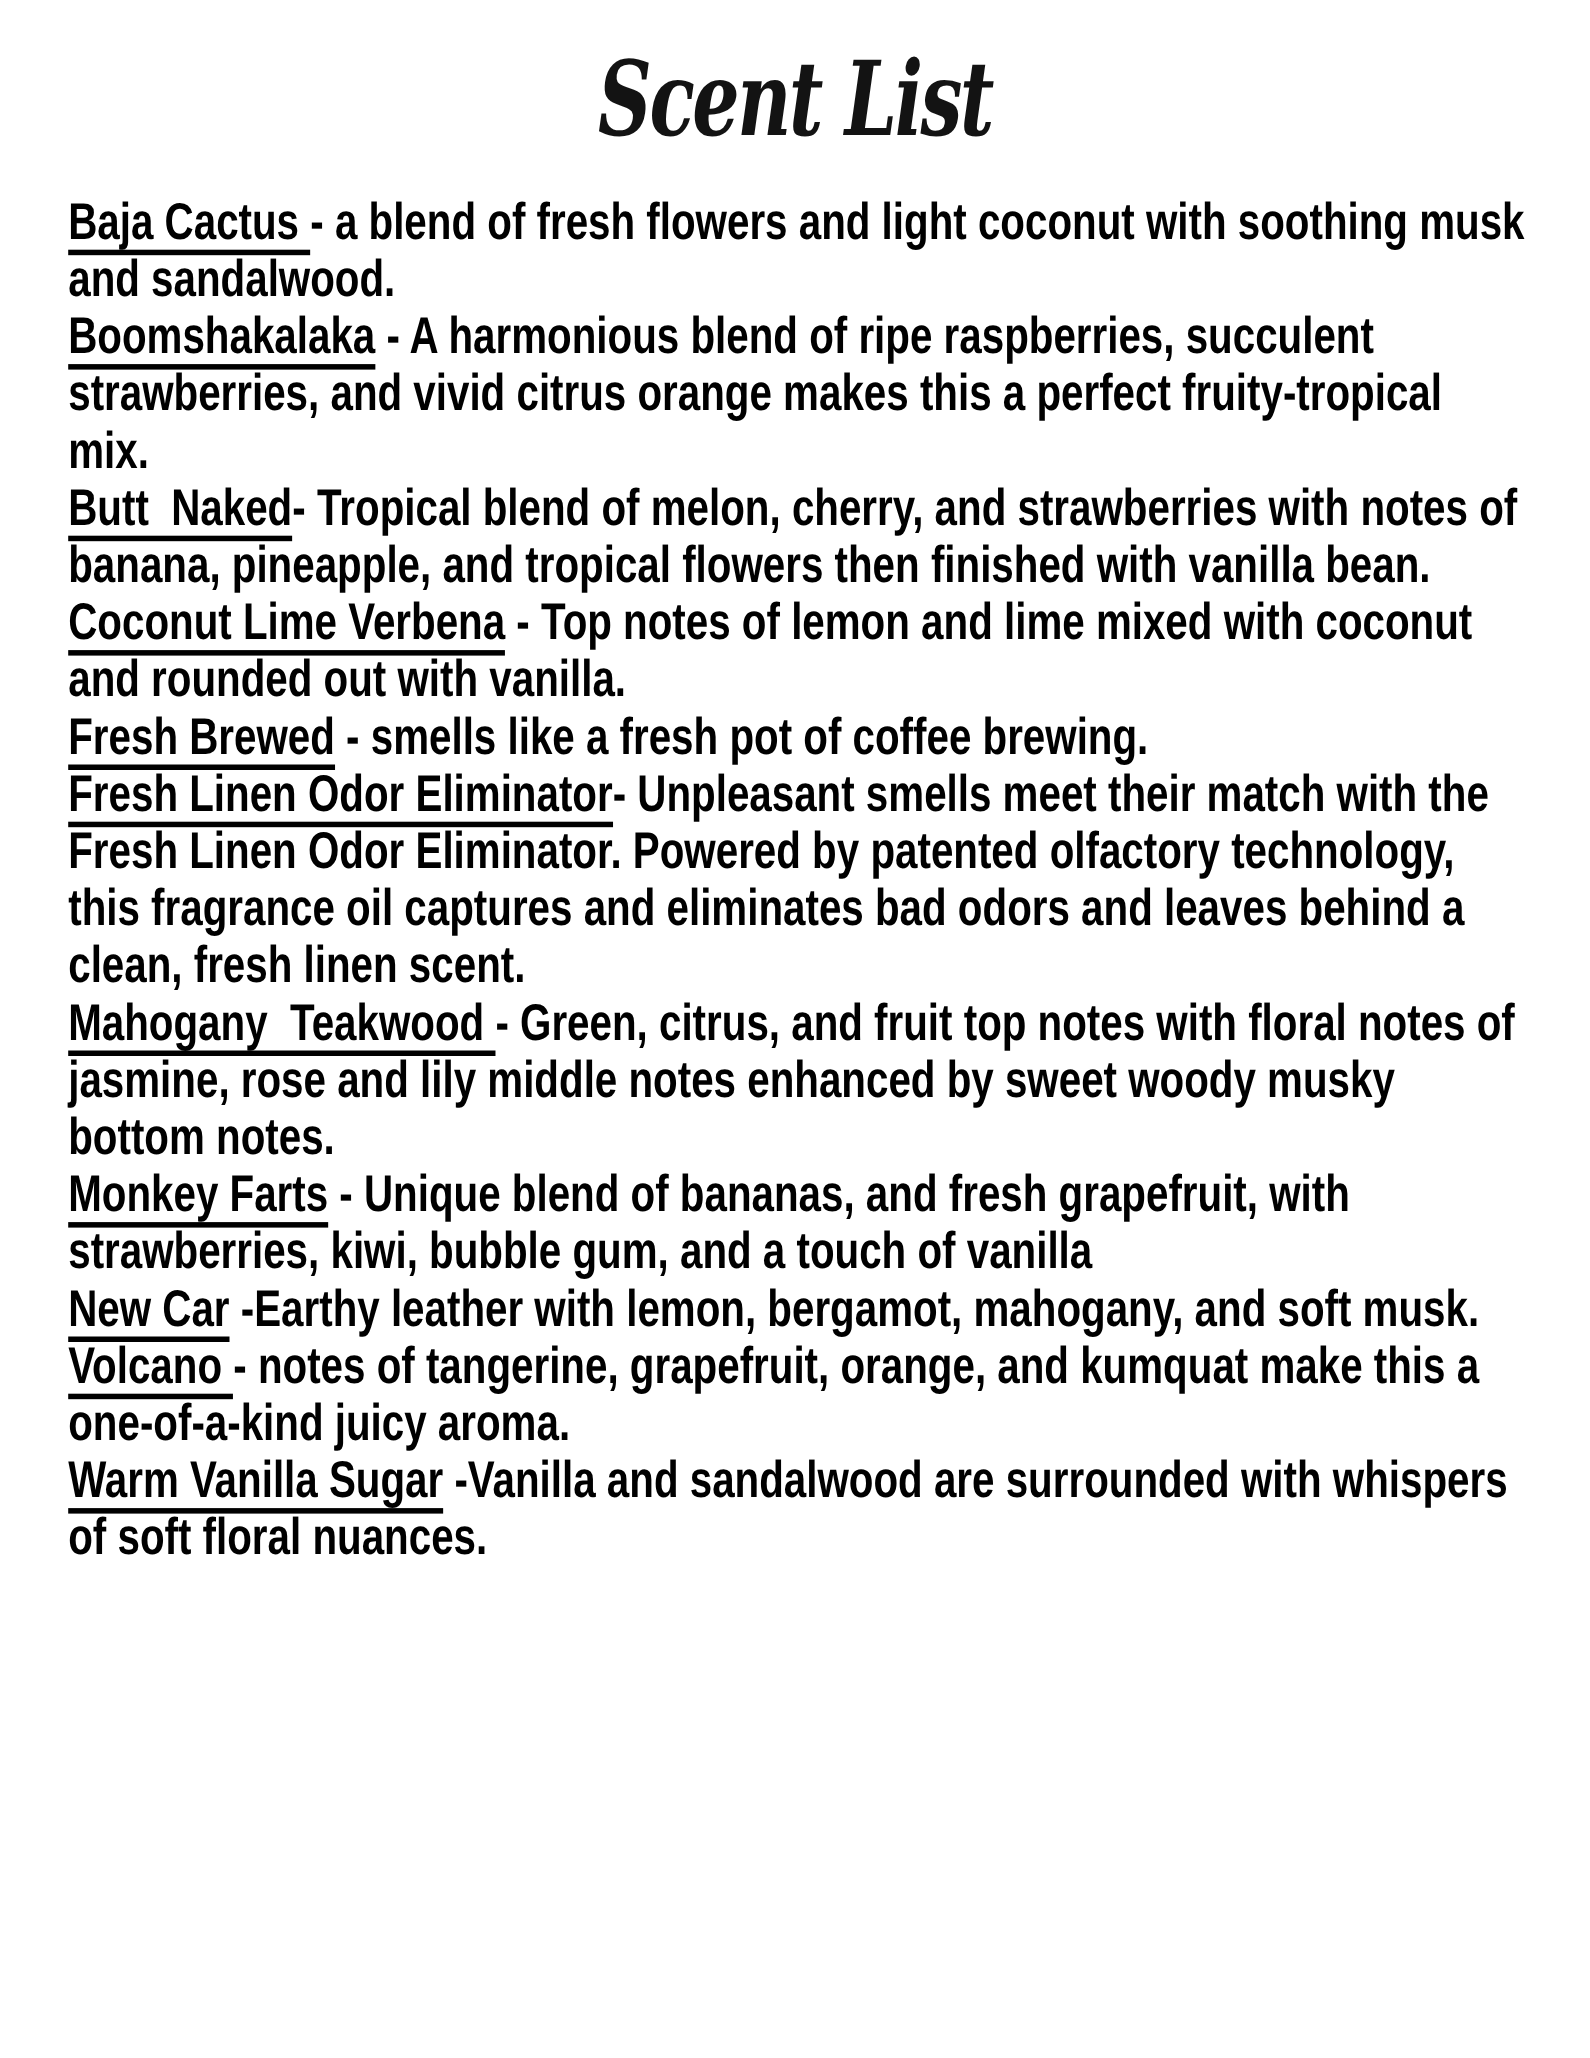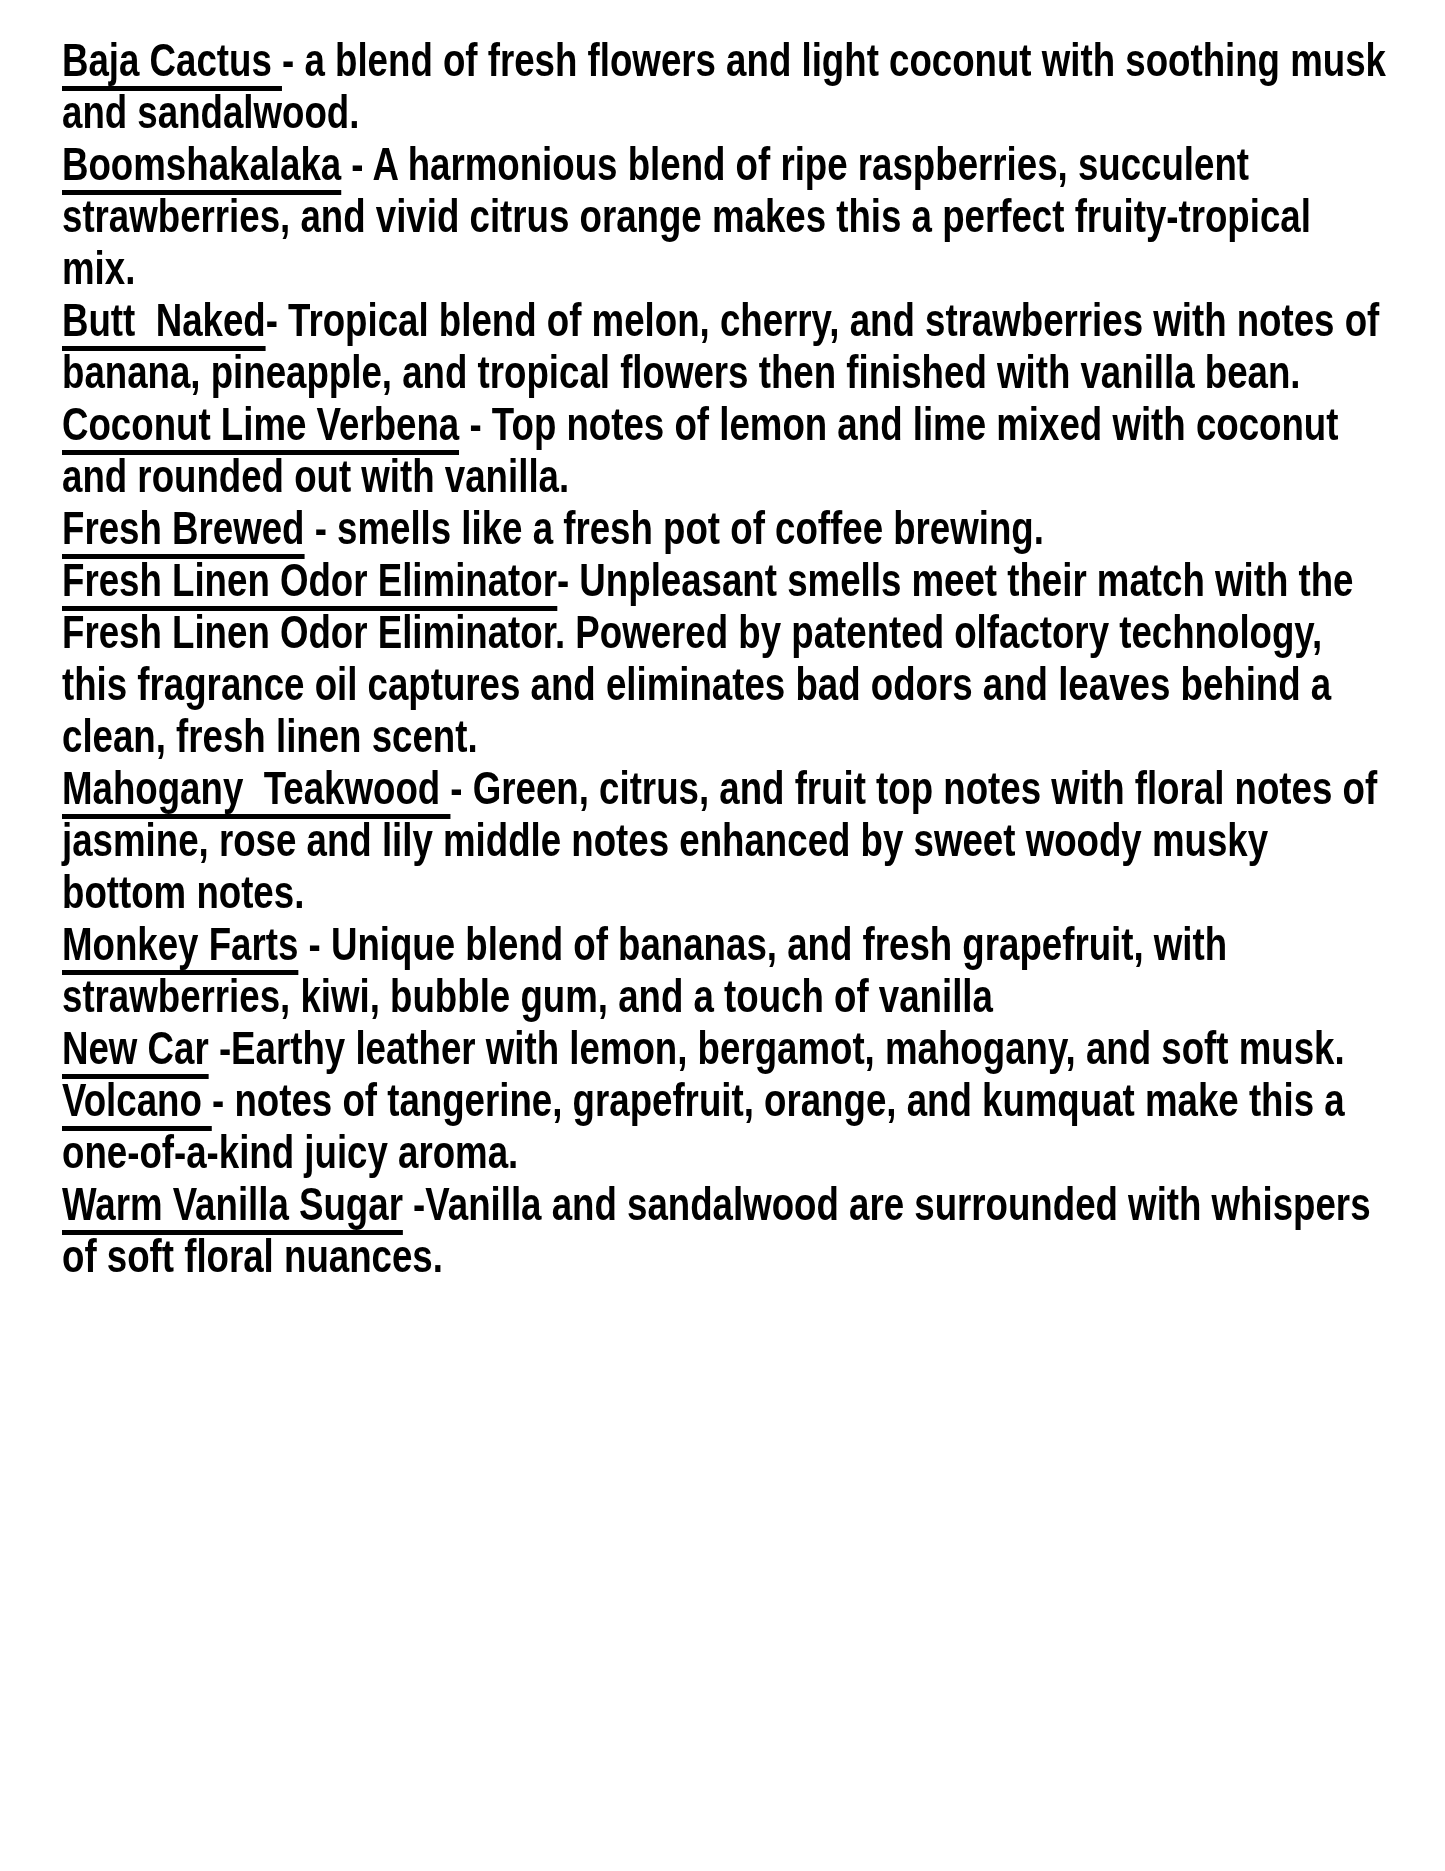--- a/index.html
+++ b/index.html
@@ -51,20 +51,21 @@
     border-bottom: 5px solid #000000;
   }
   .scent-desc {
     white-space: pre-wrap;
   }
 </style>
 </head>
 <body>
 
 <div class="page">
+  <h1 class="title-wrap"><span class="title-text">Scent List</span></h1>
 
   <div class="scents">
   <p class="entry"><span class="scent-name">Baja Cactus </span><span class="scent-desc">- a blend of fresh flowers and light coconut with soothing musk and sandalwood.</span></p>
 
   <p class="entry"><span class="scent-name">Boomshakalaka</span><span class="scent-desc"> - A harmonious blend of ripe raspberries, succulent strawberries, and vivid citrus orange makes this a perfect fruity-tropical mix.</span></p>
 
   <p class="entry"><span class="scent-name">Butt  Naked</span><span class="scent-desc">- Tropical blend of melon, cherry, and strawberries with notes of banana, pineapple, and tropical flowers then finished with vanilla bean.</span></p>
 
   <p class="entry"><span class="scent-name">Coconut Lime Verbena</span><span class="scent-desc"> - Top notes of lemon and lime mixed with coconut and rounded out with vanilla.</span></p>
 

